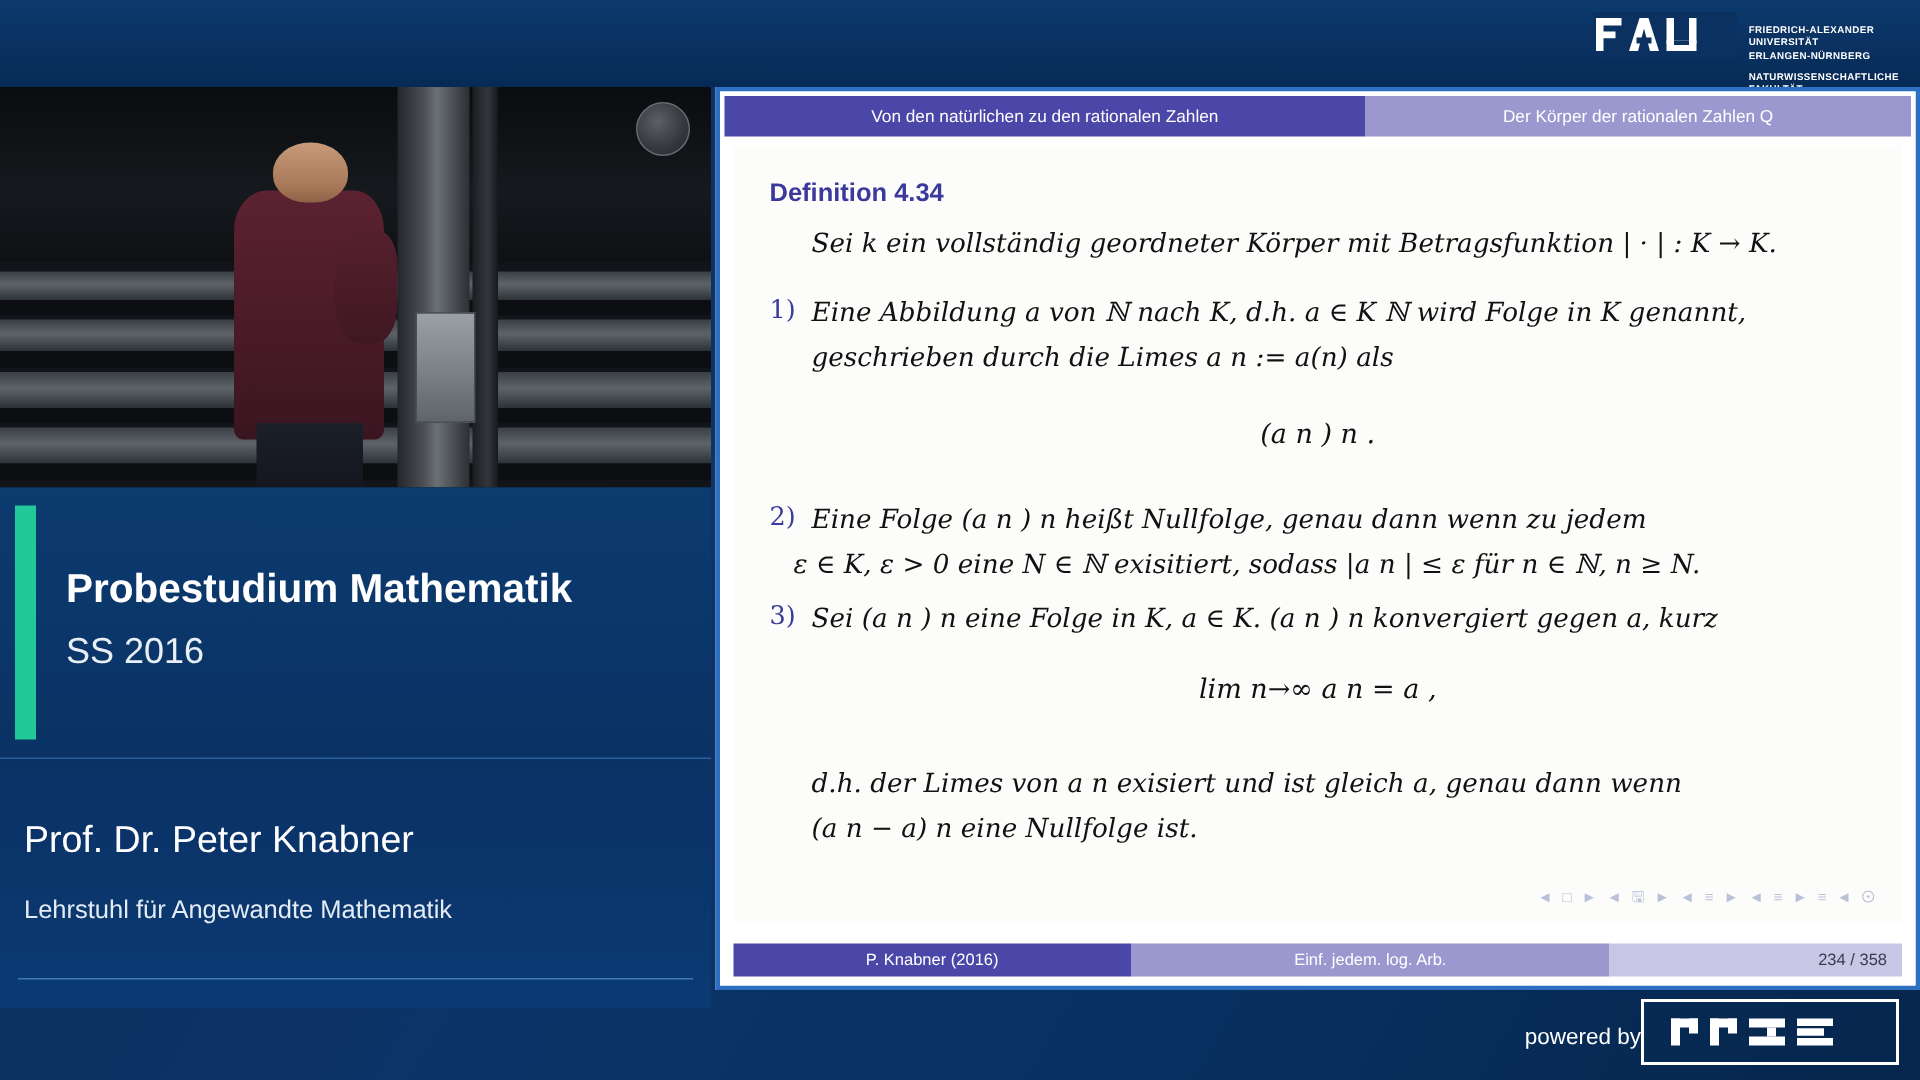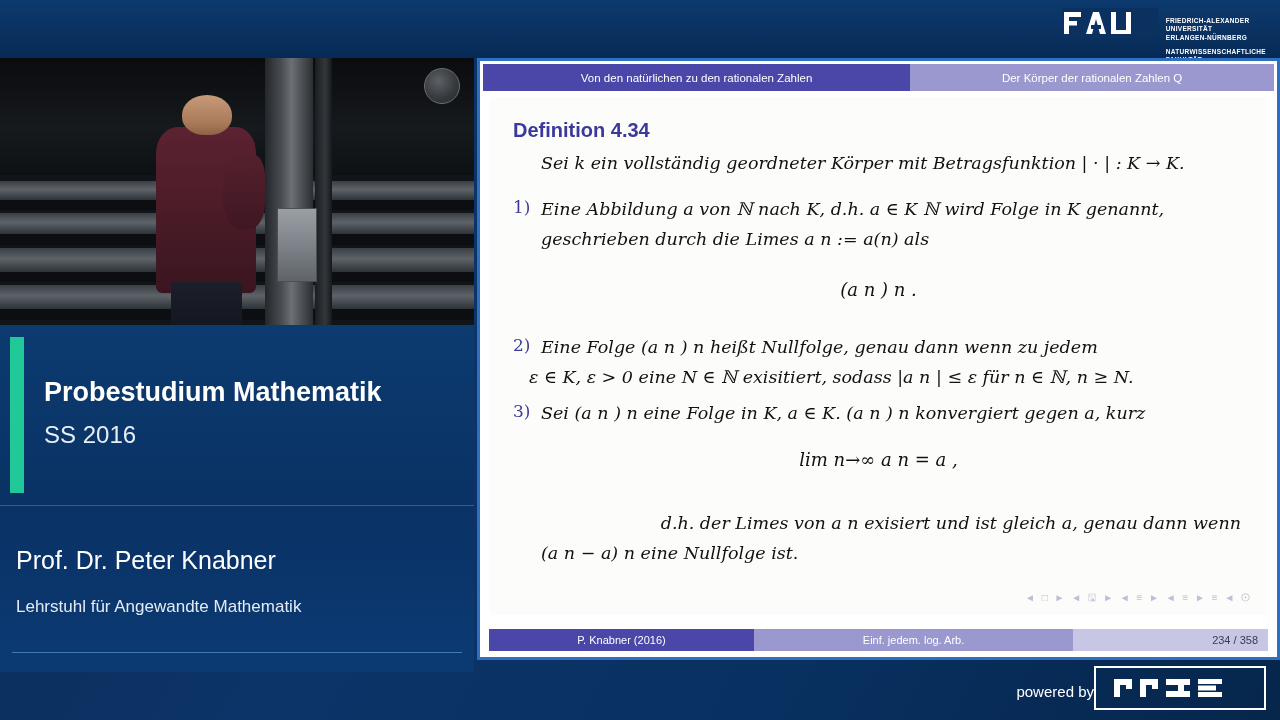--- a/index.html
+++ b/index.html
@@ -220,21 +220,21 @@
   .slide-body {
     position:absolute;
     left:9px; right:9px; top:36px; bottom:42px;
     background:#fcfcfa;
     overflow:hidden;
   }
   .def-title {
     position:absolute;
     left: 24px; top: 22px;
     color:#3b3a9c;
-    font-size: 20px;
+    font-size: 17px;
     font-weight: bold;
   }
   .math {
     font-family: "DejaVu Serif", serif;
     font-style: italic;
     color:#111;
   }
   .sei-line {
     position:absolute;
     left: 24px; top: 56px;
@@ -383,21 +383,21 @@
         <div class="item-body math" style="left:52px; top:128px; width:690px;">geschrieben durch die Limes a n := a(n) als</div>
         <div class="centered-eq math" style="left:0; top:182px;">(a n ) n .</div>
 
         <div class="itemnum" style="left:24px; top:238px;">2)</div>
         <div class="item-body math" style="left:52px; top:236px; width:700px;">Eine Folge (a n ) n heißt Nullfolge, genau dann wenn zu jedem</div>
         <div class="item-body math" style="left:40px; top:266px; width:700px;">ε ∈ K, ε &gt; 0 eine N ∈ ℕ exisitiert, sodass |a n | ≤ ε für n ∈ ℕ, n ≥ N.</div>
 
         <div class="itemnum" style="left:24px; top:304px;">3)</div>
         <div class="item-body math" style="left:52px; top:302px; width:700px;">Sei (a n ) n eine Folge in K, a ∈ K. (a n ) n konvergiert gegen a, kurz</div>
         <div class="centered-eq math" style="left:0; top:352px;">lim n→∞ a n = a ,</div>
-        <div class="item-body math" style="left:52px; top:412px; width:700px;text-align:right;">d.h. der Limes von a n exisiert und ist gleich a, genau dann wenn</div>
+        <div class="item-body math" style="left:52px; top:412px; width:700px;">d.h. der Limes von a n exisiert und ist gleich a, genau dann wenn</div>
         <div class="item-body math" style="left:52px; top:442px; width:700px;">(a n − a) n eine Nullfolge ist.</div>
 
         <div class="nav-dots">◄ □ ► ◄ 🖫 ► ◄ ≡ ► ◄ ≡ ► ≡ ◄ ⊙</div>
       </div>
 
       <div class="slide-foot">
         <div class="foot-a">P. Knabner  (2016)</div>
         <div class="foot-b">Einf. jedem. log. Arb.</div>
         <div class="foot-c">234 / 358</div>
       </div>

